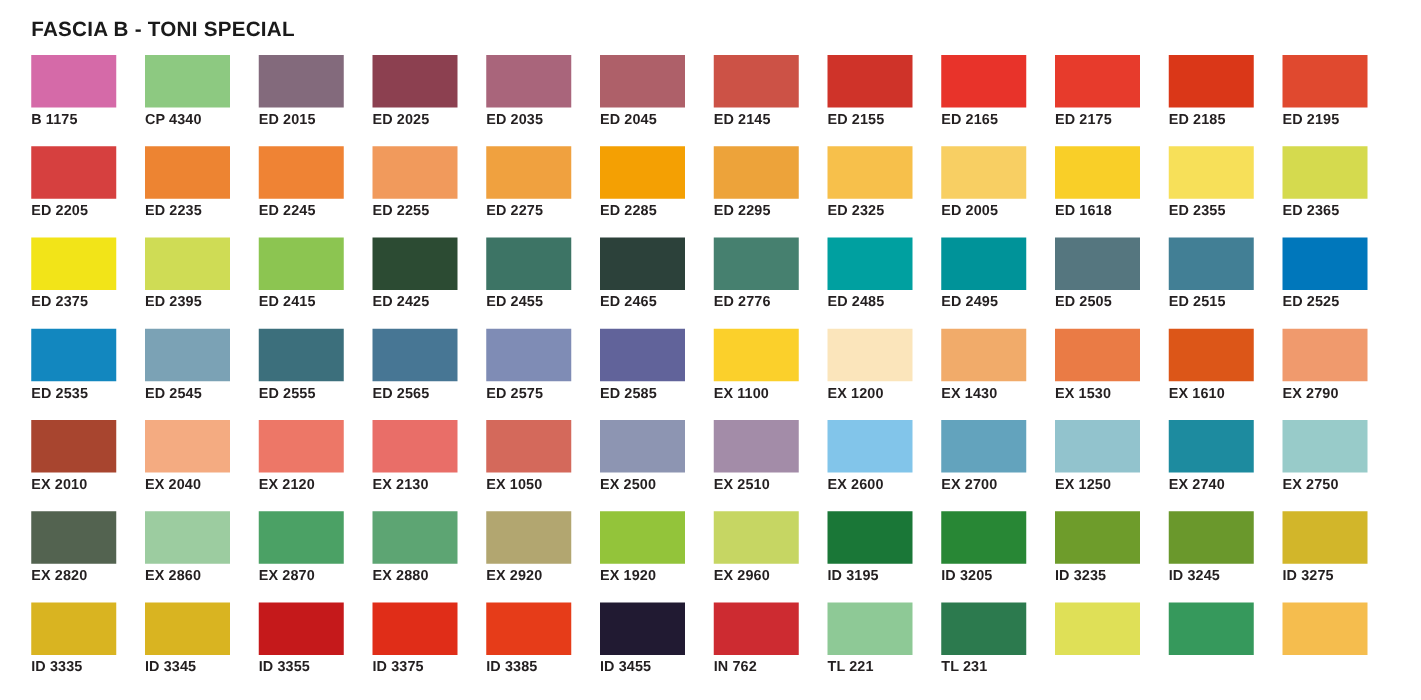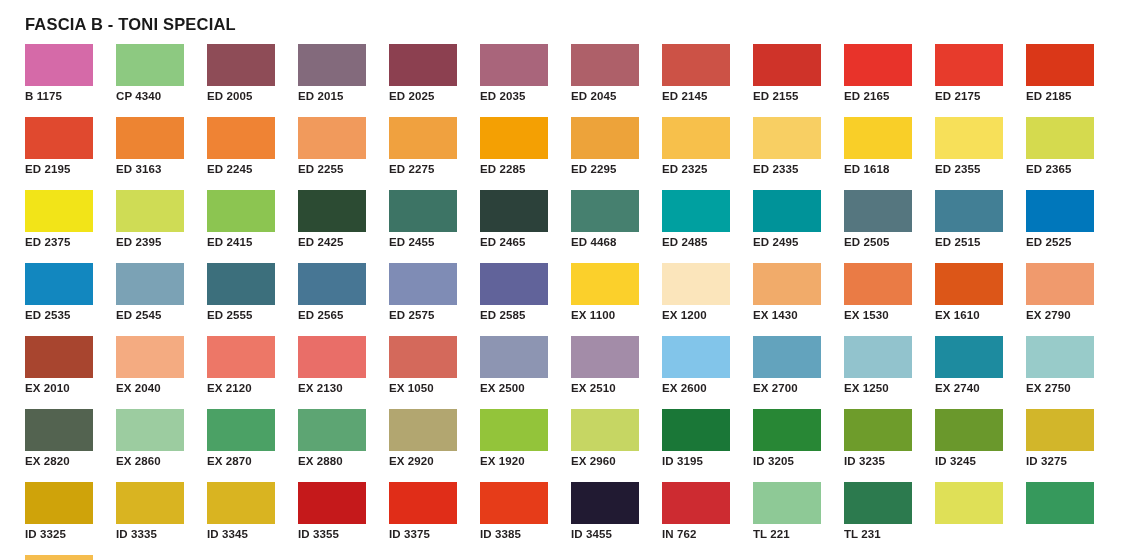--- a/index.html
+++ b/index.html
@@ -71,24 +71,20 @@
   <div class="swatch-grid">
       <div class="swatch-cell">
         <span class="swatch-chip" style="background-color: rgb(213, 106, 168);"></span>
         <span class="swatch-label">B 1175</span>
       </div>
       <div class="swatch-cell">
         <span class="swatch-chip" style="background-color: rgb(141, 201, 129);"></span>
         <span class="swatch-label">CP 4340</span>
       </div>
       <div class="swatch-cell">
-        <span class="swatch-chip" style="background-color: rgb(142, 76, 87);"></span>
-        <span class="swatch-label">ED 2005</span>
-      </div>
-      <div class="swatch-cell">
         <span class="swatch-chip" style="background-color: rgb(131, 106, 124);"></span>
         <span class="swatch-label">ED 2015</span>
       </div>
       <div class="swatch-cell">
         <span class="swatch-chip" style="background-color: rgb(140, 64, 80);"></span>
         <span class="swatch-label">ED 2025</span>
       </div>
       <div class="swatch-cell">
         <span class="swatch-chip" style="background-color: rgb(169, 101, 123);"></span>
         <span class="swatch-label">ED 2035</span>
@@ -115,22 +111,26 @@
       </div>
       <div class="swatch-cell">
         <span class="swatch-chip" style="background-color: rgb(218, 55, 24);"></span>
         <span class="swatch-label">ED 2185</span>
       </div>
       <div class="swatch-cell">
         <span class="swatch-chip" style="background-color: rgb(224, 73, 47);"></span>
         <span class="swatch-label">ED 2195</span>
       </div>
       <div class="swatch-cell">
+        <span class="swatch-chip" style="background-color: rgb(214, 64, 63);"></span>
+        <span class="swatch-label">ED 2205</span>
+      </div>
+      <div class="swatch-cell">
         <span class="swatch-chip" style="background-color: rgb(237, 132, 50);"></span>
-        <span class="swatch-label">ED 3163</span>
+        <span class="swatch-label">ED 2235</span>
       </div>
       <div class="swatch-cell">
         <span class="swatch-chip" style="background-color: rgb(239, 131, 52);"></span>
         <span class="swatch-label">ED 2245</span>
       </div>
       <div class="swatch-cell">
         <span class="swatch-chip" style="background-color: rgb(241, 154, 92);"></span>
         <span class="swatch-label">ED 2255</span>
       </div>
       <div class="swatch-cell">
@@ -144,21 +144,21 @@
       <div class="swatch-cell">
         <span class="swatch-chip" style="background-color: rgb(237, 163, 58);"></span>
         <span class="swatch-label">ED 2295</span>
       </div>
       <div class="swatch-cell">
         <span class="swatch-chip" style="background-color: rgb(247, 192, 75);"></span>
         <span class="swatch-label">ED 2325</span>
       </div>
       <div class="swatch-cell">
         <span class="swatch-chip" style="background-color: rgb(248, 207, 99);"></span>
-        <span class="swatch-label">ED 2335</span>
+        <span class="swatch-label">ED 2005</span>
       </div>
       <div class="swatch-cell">
         <span class="swatch-chip" style="background-color: rgb(249, 207, 40);"></span>
         <span class="swatch-label">ED 1618</span>
       </div>
       <div class="swatch-cell">
         <span class="swatch-chip" style="background-color: rgb(247, 224, 89);"></span>
         <span class="swatch-label">ED 2355</span>
       </div>
       <div class="swatch-cell">
@@ -184,21 +184,21 @@
       <div class="swatch-cell">
         <span class="swatch-chip" style="background-color: rgb(61, 116, 101);"></span>
         <span class="swatch-label">ED 2455</span>
       </div>
       <div class="swatch-cell">
         <span class="swatch-chip" style="background-color: rgb(44, 65, 58);"></span>
         <span class="swatch-label">ED 2465</span>
       </div>
       <div class="swatch-cell">
         <span class="swatch-chip" style="background-color: rgb(70, 128, 111);"></span>
-        <span class="swatch-label">ED 4468</span>
+        <span class="swatch-label">ED 2776</span>
       </div>
       <div class="swatch-cell">
         <span class="swatch-chip" style="background-color: rgb(0, 160, 160);"></span>
         <span class="swatch-label">ED 2485</span>
       </div>
       <div class="swatch-cell">
         <span class="swatch-chip" style="background-color: rgb(0, 147, 153);"></span>
         <span class="swatch-label">ED 2495</span>
       </div>
       <div class="swatch-cell">
@@ -349,24 +349,20 @@
         <span class="swatch-chip" style="background-color: rgb(110, 156, 43);"></span>
         <span class="swatch-label">ID 3235</span>
       </div>
       <div class="swatch-cell">
         <span class="swatch-chip" style="background-color: rgb(106, 152, 44);"></span>
         <span class="swatch-label">ID 3245</span>
       </div>
       <div class="swatch-cell">
         <span class="swatch-chip" style="background-color: rgb(210, 182, 42);"></span>
         <span class="swatch-label">ID 3275</span>
-      </div>
-      <div class="swatch-cell">
-        <span class="swatch-chip" style="background-color: rgb(207, 163, 10);"></span>
-        <span class="swatch-label">ID 3325</span>
       </div>
       <div class="swatch-cell">
         <span class="swatch-chip" style="background-color: rgb(217, 180, 33);"></span>
         <span class="swatch-label">ID 3335</span>
       </div>
       <div class="swatch-cell">
         <span class="swatch-chip" style="background-color: rgb(217, 180, 33);"></span>
         <span class="swatch-label">ID 3345</span>
       </div>
       <div class="swatch-cell">

